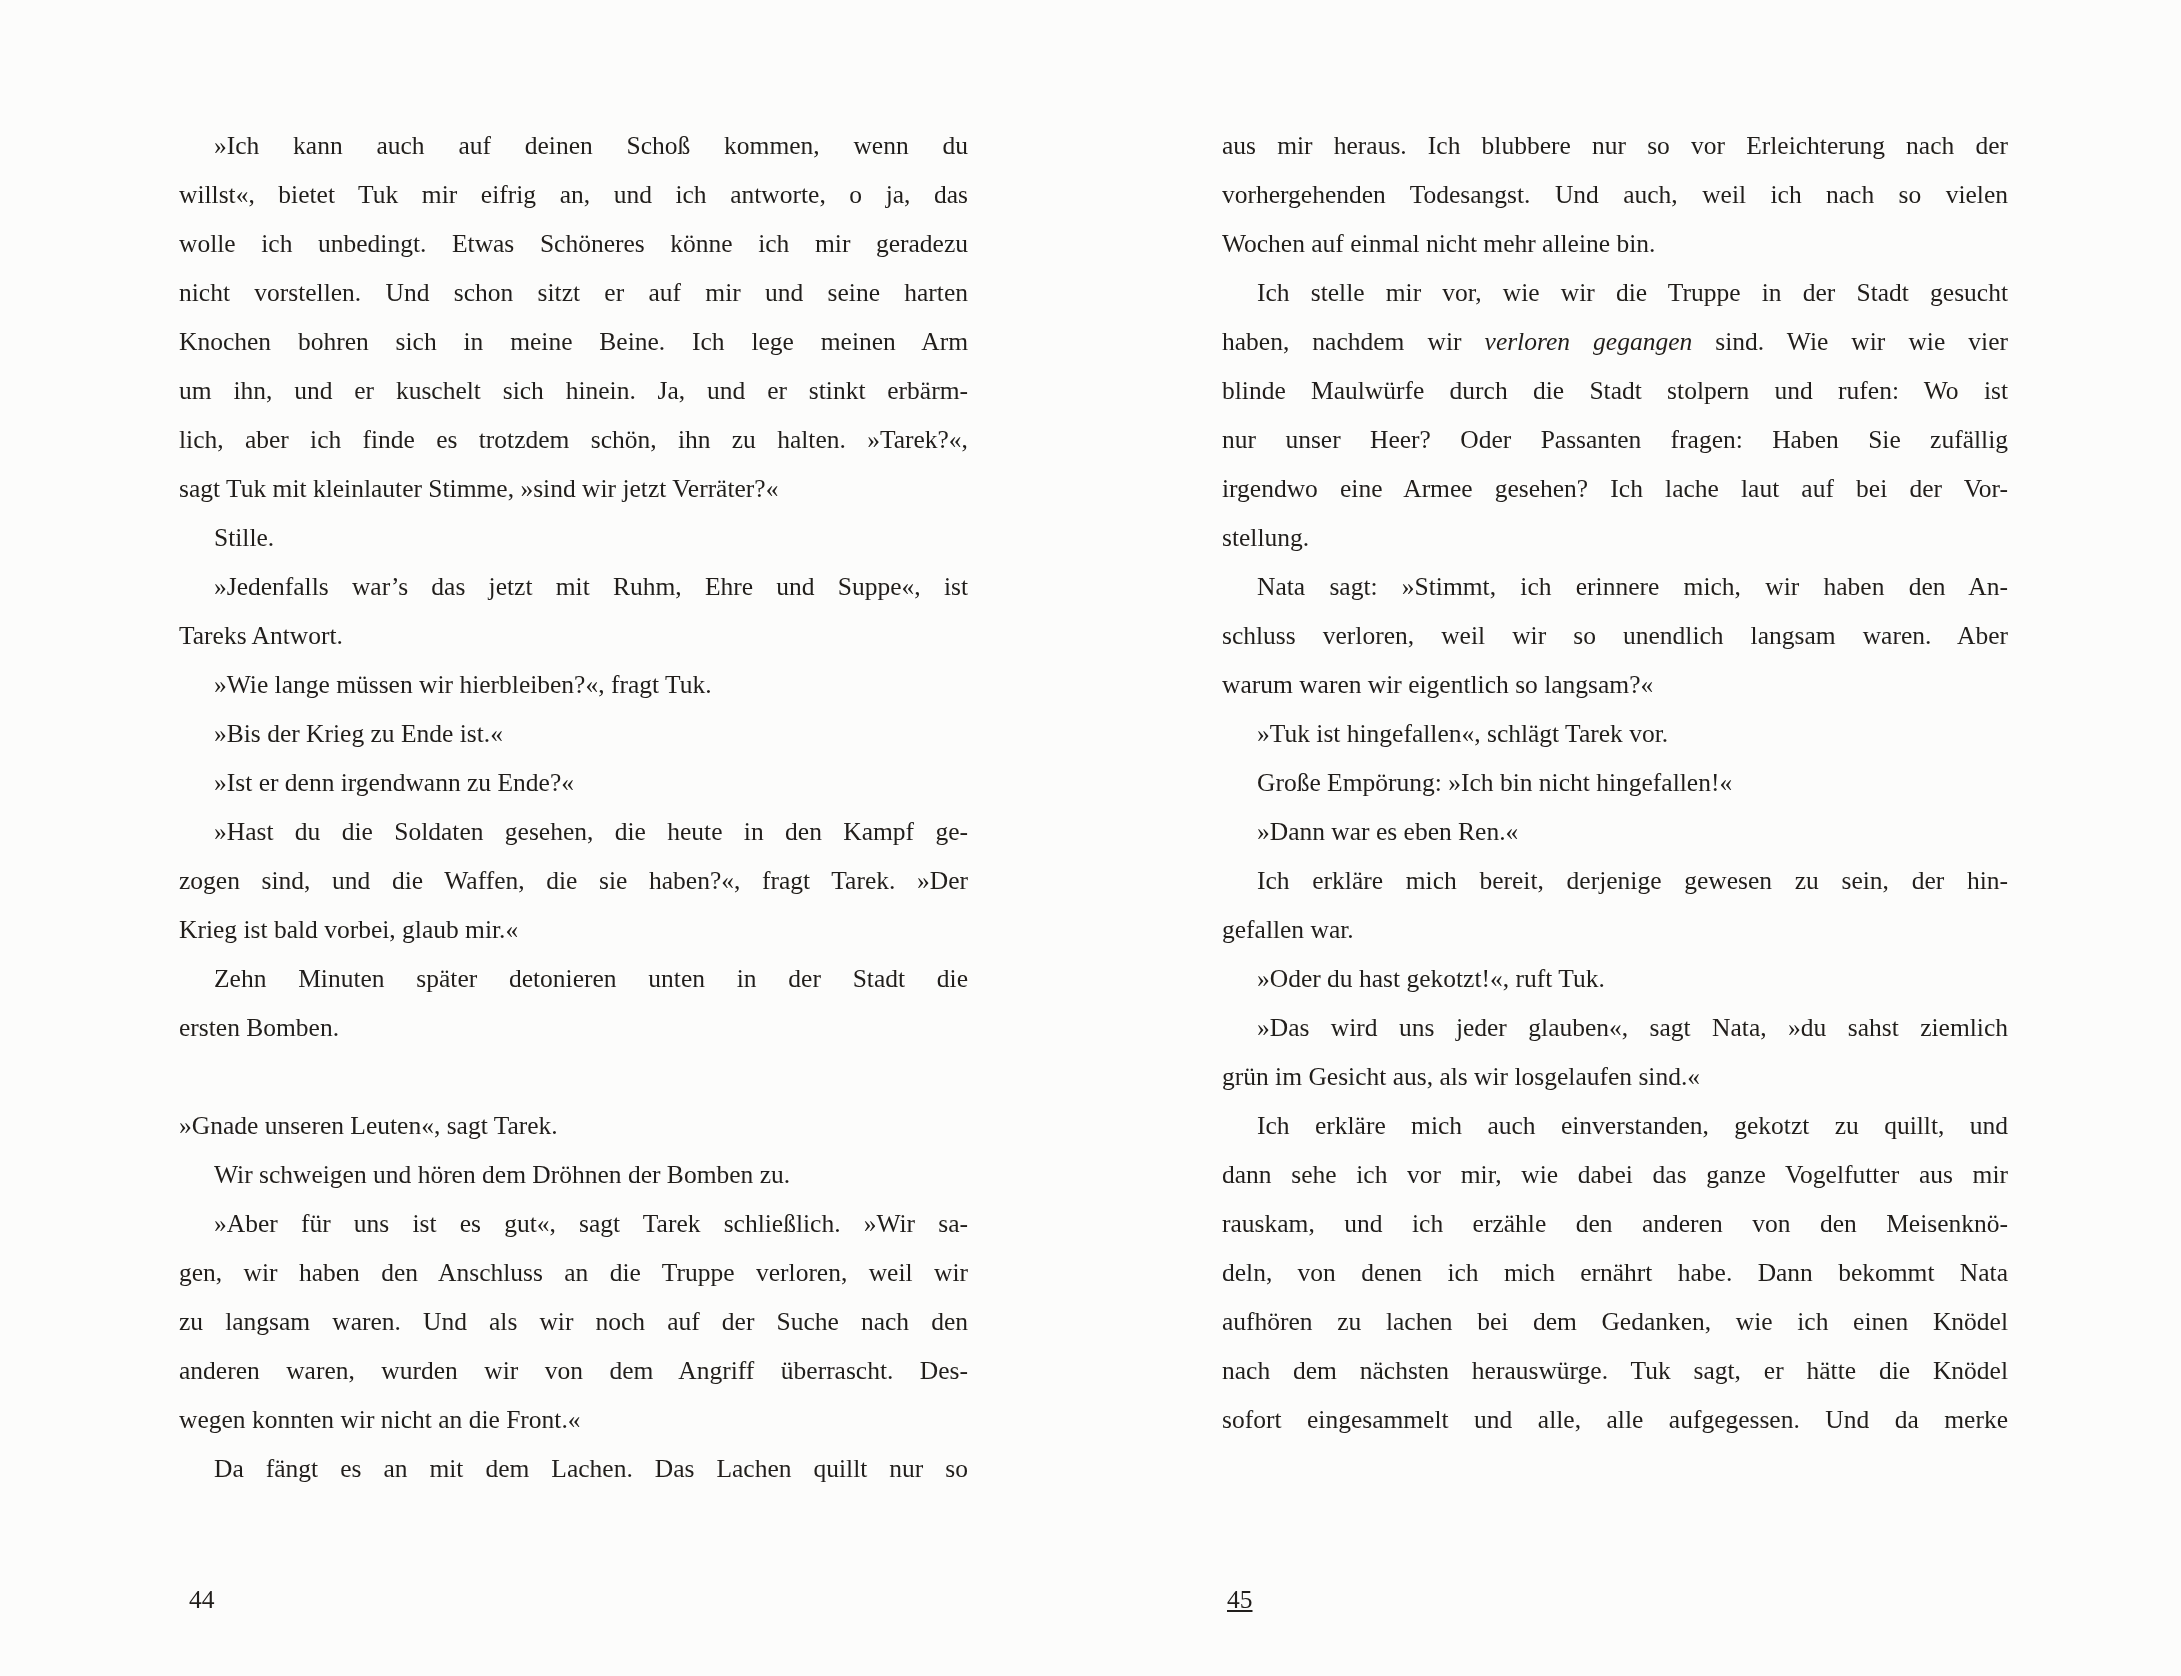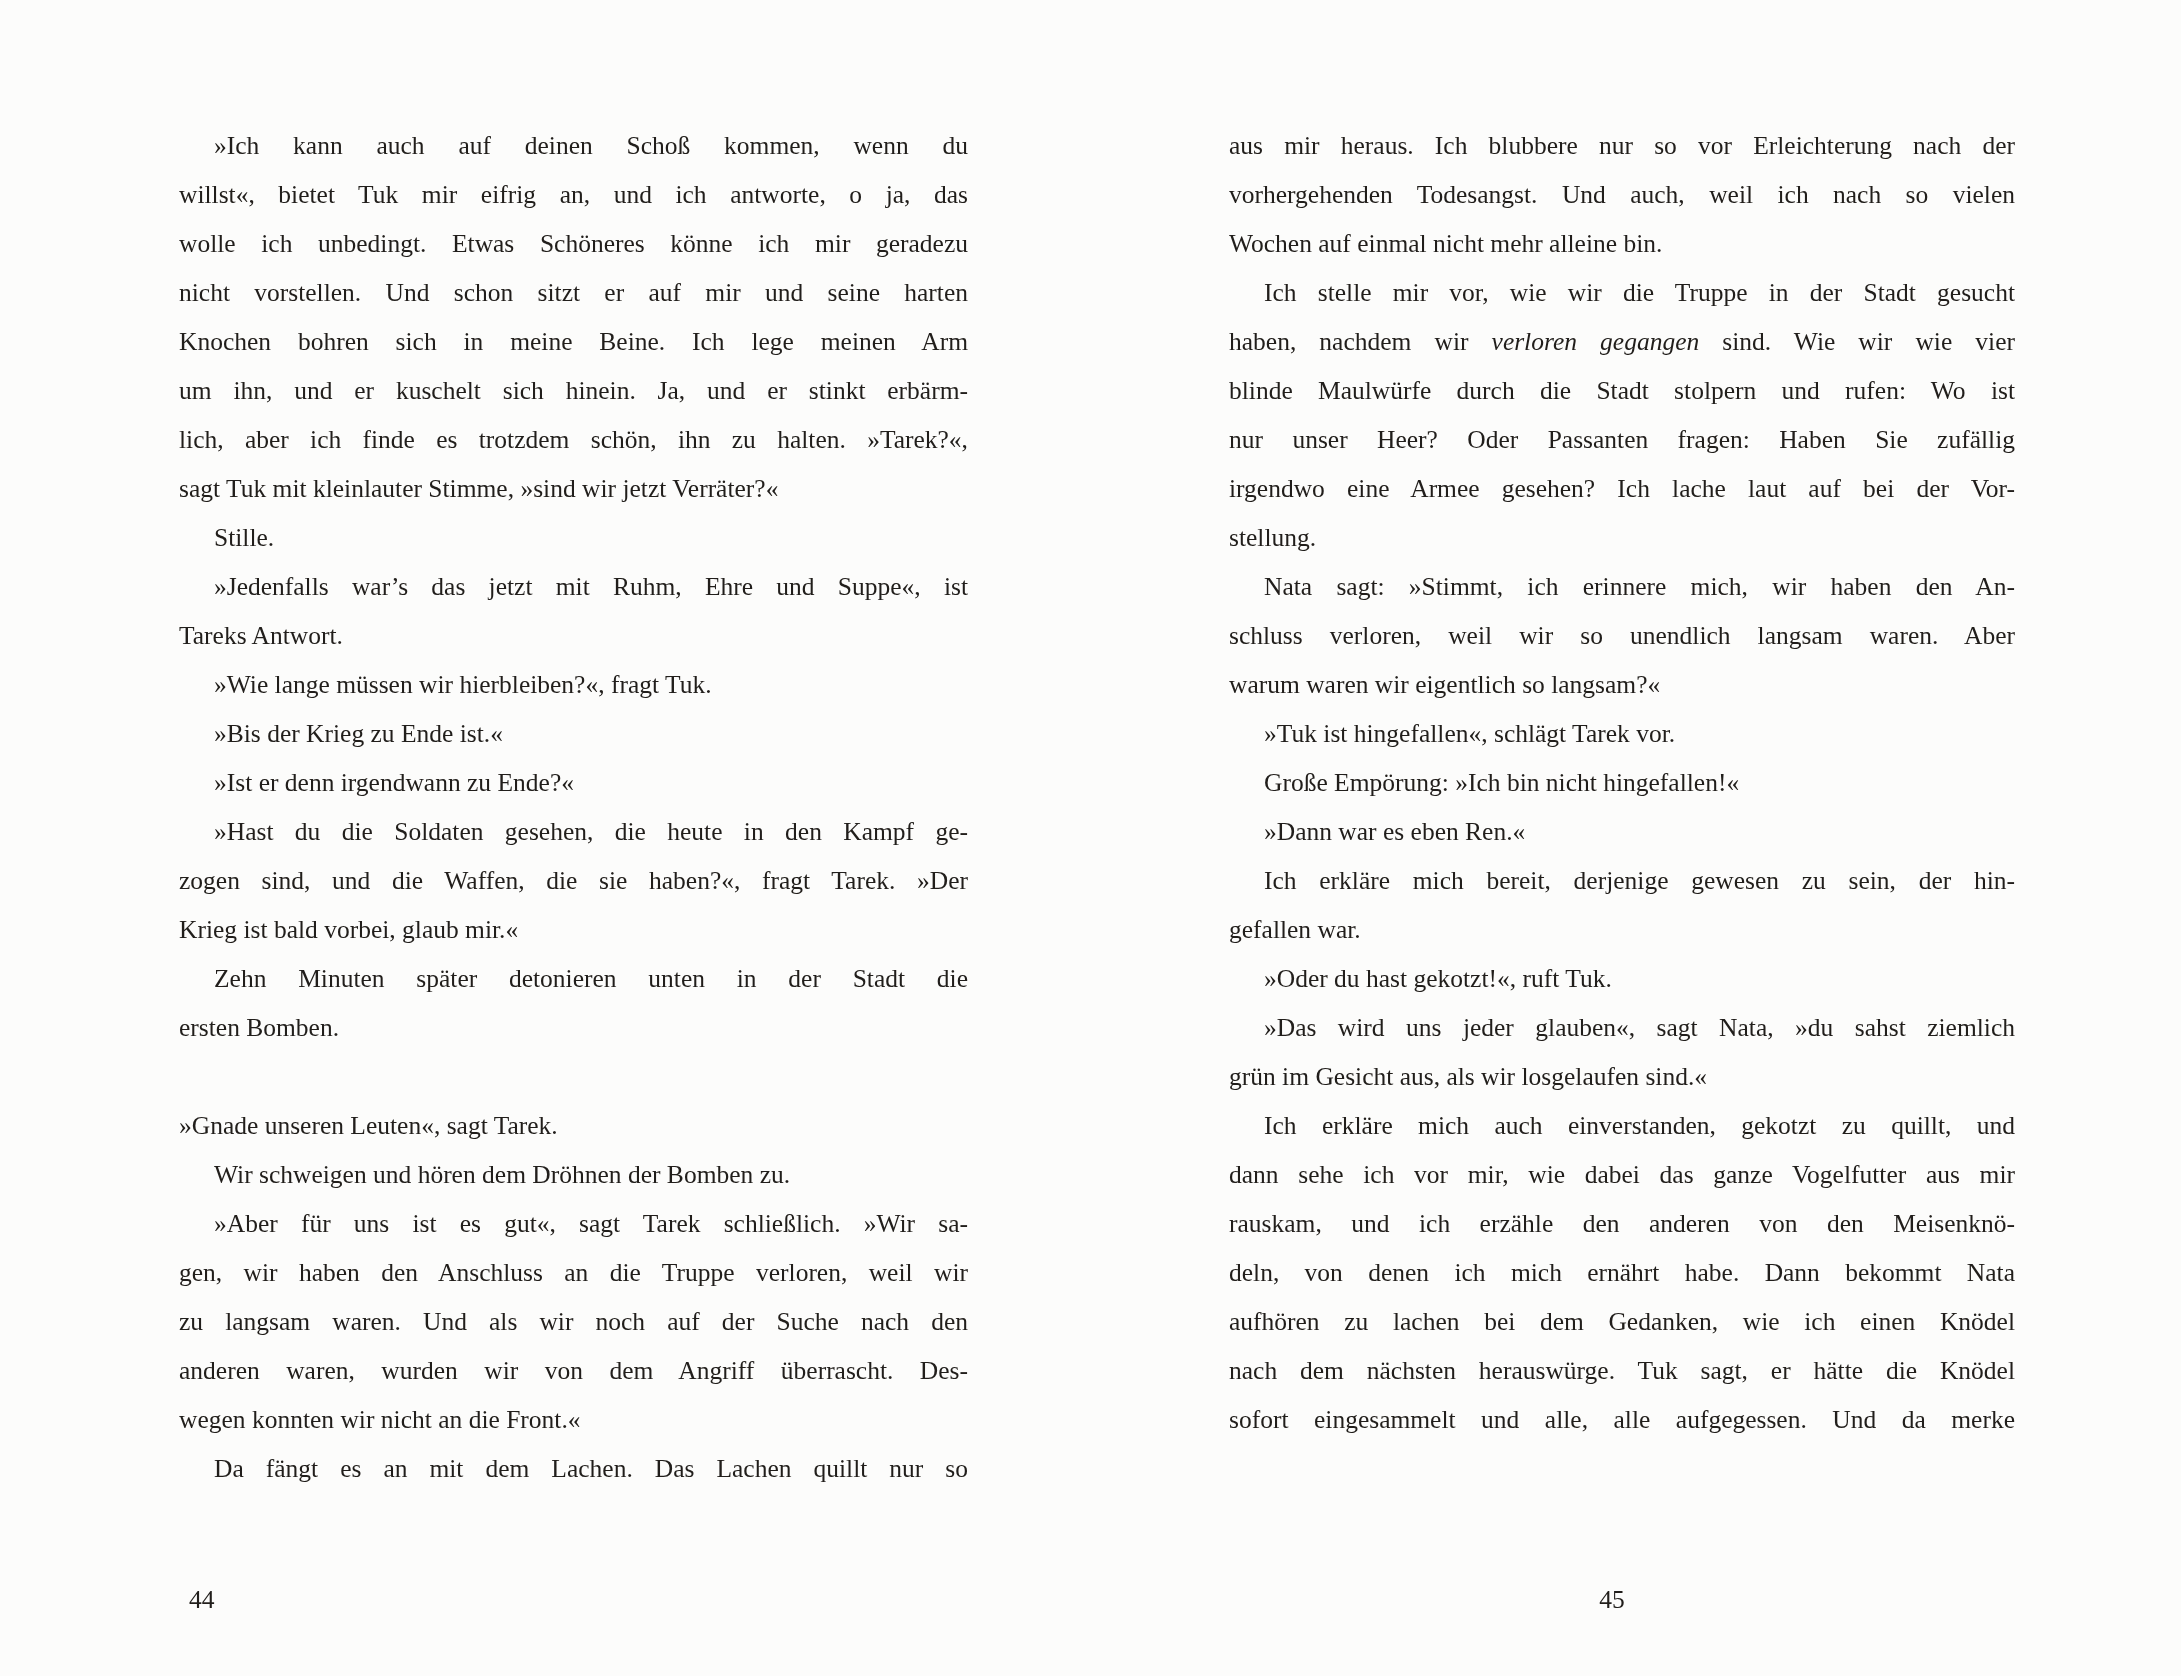--- a/index.html
+++ b/index.html
@@ -28,21 +28,21 @@
     height: 1676px;
   }
   .page-left  { left: 0;      width: 1091px; }
   .page-right { left: 1091px; width: 1091px; }
 
   .text-block {
     position: absolute;
     top: 84px;
   }
   .page-left  .text-block { left: 179px;  width: 789px; }
-  .page-right .text-block { left: 138px;  width: 786px; }
+  .page-right .text-block { left: 131px;  width: 786px; }
 
   .para { margin: 0; padding: 0; }
   .para.space-before { margin-top: 49px; }
 
   .line {
     text-align: justify;
     text-align-last: justify;
     -moz-text-align-last: justify;
   }
   .line.last {
@@ -52,21 +52,21 @@
   }
   .line.indent { text-indent: 35px; }
 
   em { font-style: italic; }
 
   .folio {
     position: absolute;
     top: 1538px;
   }
   .page-left  .folio { left: 189px; }
-  .page-right .folio { left: 128px; width: 786px; text-align: center; }
+  .page-right .folio { left: 136px; width: 786px; text-align: left; text-decoration: underline; }
 </style>
 </head>
 <body>
 
 <div class="spread">
 
   <div class="page page-left">
     <div class="text-block">
         <div class="para">
           <div class="line indent"><span>»Ich kann auch auf deinen Schoß kommen, wenn du</span></div>

